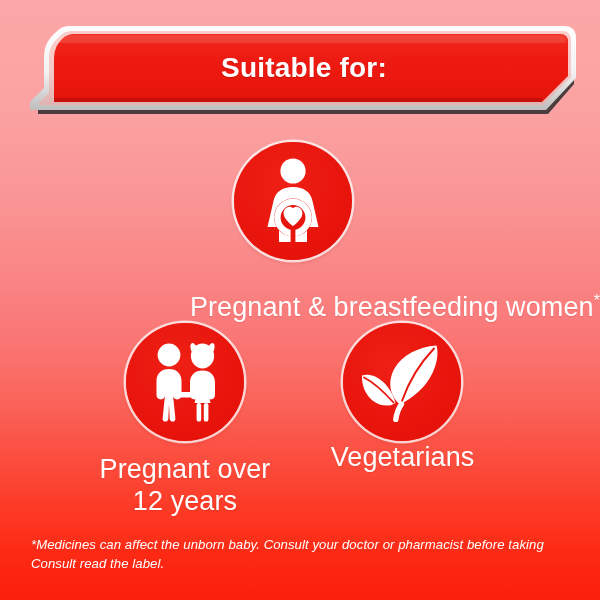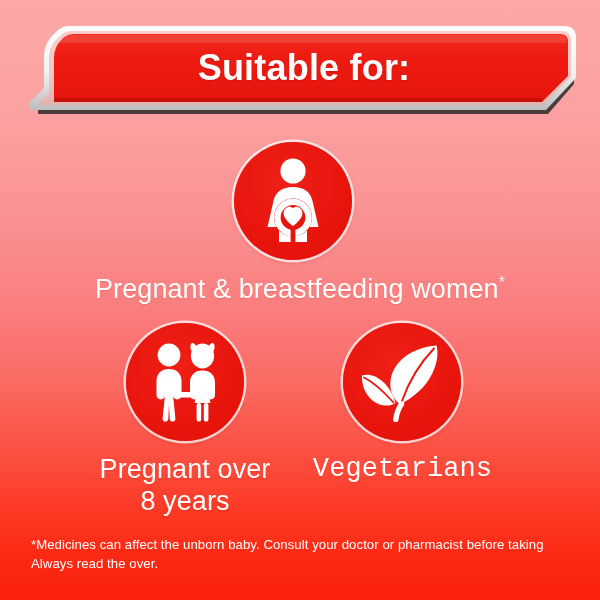--- a/index.html
+++ b/index.html
@@ -48,21 +48,21 @@
   .banner-title {
     position: absolute;
     left: 0;
     top: 0;
     width: 600px;
     height: 92px;
     display: flex;
     align-items: center;
     justify-content: center;
     color: #ffffff;
-    font-size: 36px;
+    font-size: 28px;
     font-weight: bold;
     letter-spacing: 0.2px;
     padding-left: 8px;
     box-sizing: border-box;
     text-shadow: 0 1px 1px rgba(120,0,0,0.25);
   }
 
   
   .badge {
     position: absolute;
@@ -88,47 +88,48 @@
     color: #ffffff;
     font-size: 27px;
     font-weight: normal;
     text-align: center;
     line-height: 1.18;
     letter-spacing: 0.1px;
     text-shadow: 0 1px 1px rgba(180,30,20,0.18);
   }
   #caption-pregnant {
     left: 0;
-    top: 274px;
-    width: 600px;
+    top: 292px;
+    width: 600px;
+    text-align: right;
   }
   #caption-pregnant .sup {
     font-size: 16px;
     vertical-align: super;
     line-height: 0;
   }
   #caption-children {
     left: 48px;
     top: 454px;
     width: 274px;
   }
   #caption-vegetarian {
     left: 300px;
-    top: 454px;
+    top: 442px;
     width: 205px;
-    font-family: Liberation Mono, monospace;
   }
 
   
   #footnote {
     position: absolute;
     left: 31px;
     top: 536px;
     width: 516px;
     color: #ffffff;
+    font-style: italic;
     font-size: 13.2px;
     line-height: 1.42;
     letter-spacing: 0.05px;
   }
 </style>
 </head>
 <body>
 
 <div id="promo-card">
 
@@ -259,21 +260,21 @@
 
       <rect x="54.6" y="61" width="4.6" height="18.6" rx="2.2" fill="#ffffff"></rect>
       <rect x="61.8" y="61" width="4.6" height="18.6" rx="2.2" fill="#ffffff"></rect>
 
       <rect x="36.5" y="50" width="14" height="5.4" rx="2.7" fill="#ffffff"></rect>
     </svg>
   </div>
 
   <div class="caption" id="caption-children">
     <div>Pregnant over</div>
-    <div>8 years</div>
+    <div>12 years</div>
   </div>
 
   <div class="badge" id="badge-vegetarian">
     <svg width="84" height="80" viewBox="0 0 84 80">
 
       <path d="M 76.5 3.5
                C 58 5 42 13 34.5 26.5
                C 27 40 30 54 40 62.5
                C 53 56 66 45 72.5 31
                C 77.5 20.5 78.5 10.5 76.5 3.5 Z" fill="#ffffff"></path>
@@ -292,16 +293,16 @@
 
       <path d="M 41.5 62
                C 38.5 66.5 36.5 71.5 35.8 77.5" fill="none" stroke="#ffffff" stroke-width="5.4" stroke-linecap="round"></path>
     </svg>
   </div>
 
   <div class="caption" id="caption-vegetarian">Vegetarians</div>
 
   <div id="footnote">
     <div>*Medicines can affect the unborn baby. Consult your doctor or pharmacist before taking</div>
-    <div>Always read the over.</div>
+    <div>Consult read the label.</div>
   </div>
 
 </div>
 
 </body></html>

